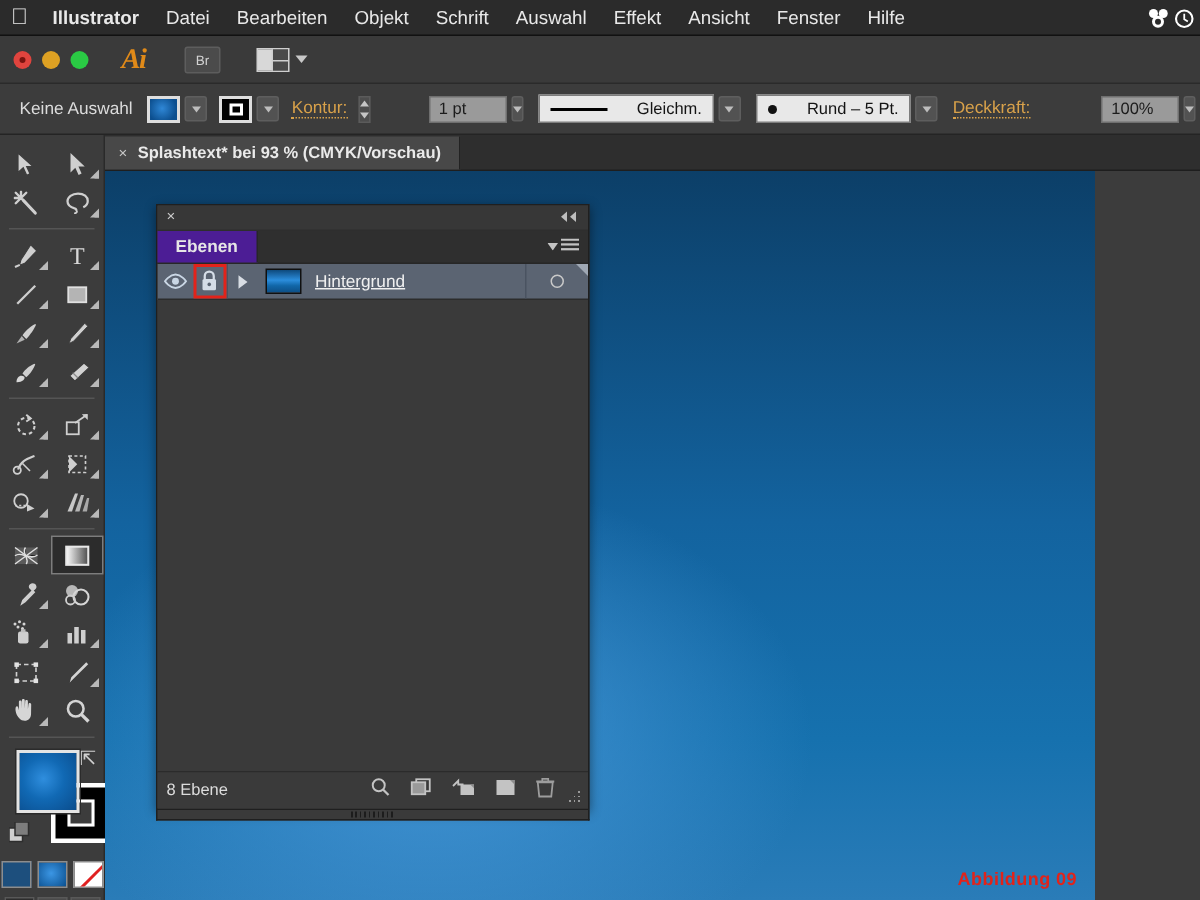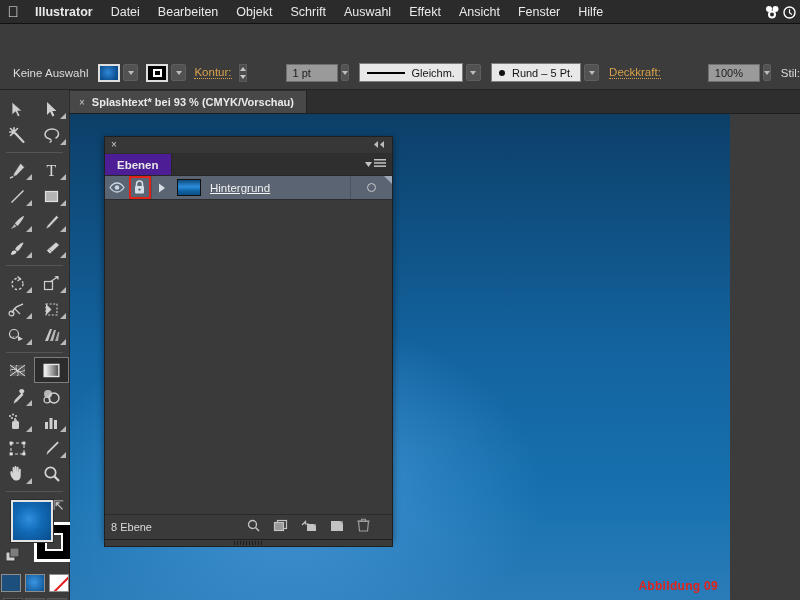--- a/index.html
+++ b/index.html
@@ -68,21 +68,21 @@
   .mini-dd .caret-d{ border-top-color:#bdbdbd; border-left-width:3px; border-right-width:3px; border-top-width:4px;}
   .link-label{ color:#d8a14a; font-size:11.5px; border-bottom:1px dotted #d8a14a; margin-right:7px; white-space:nowrap;}
   .stepper{ width:12px;height:18px;background:#4d4d4d;border:1px solid #5b5b5b;display:flex;flex-direction:column;
     align-items:center;justify-content:space-around;margin-right:-1px;}
   .stepper .u{width:0;height:0;border-left:3px solid transparent;border-right:3px solid transparent;border-bottom:4px solid #c6c6c6;}
   .stepper .d{width:0;height:0;border-left:3px solid transparent;border-right:3px solid transparent;border-top:4px solid #c6c6c6;}
   .field{ background:#9a9a9a; border:1px solid #6f6f6f; height:18px; color:#1c1c1c; font-size:11px;
     display:flex;align-items:center; padding:0 6px; white-space:nowrap;}
   .field.wide{ min-width:52px;margin-left:40px; }
   .sel{ background:#e8e8e8; border:1px solid #7d7d7d; height:19px; color:#141414; font-size:11px;
-    display:flex;align-items:center;gap:7px; padding:0 7px; white-space:nowrap;}
+    display:flex;align-items:center;gap:20px; padding:0 7px; white-space:nowrap;}
   .strokeline{ display:block; width:38px; height:2px; background:#000; }
   .dot{ width:6px;height:6px;border-radius:50%;background:#111;display:block;}
   .box-group{ display:flex; align-items:center; gap:3px; margin-right:10px;}
   .stil-sw{ width:20px;height:18px;background:#e4e4e4;border:1px solid #8a8a8a;}
   .vdiv{ width:1px; height:22px; background:#2e2e2e; margin:0 8px;}
   .ctrl-right-btn{ background:#4b4b4b;border:1px solid #5c5c5c;height:20px;color:#dadada;font-size:11px;
     display:flex;align-items:center;padding:0 7px;}
 
   
   .tabbar{
@@ -224,20 +224,36 @@
           <circle cx="7" cy="9.5" r="4" fill="#fff"></circle>
           <circle cx="7" cy="9.5" r="2" fill="#2b2b2b"></circle>
         </svg>
       <svg width="13" height="13" viewBox="0 0 13 13">
           <circle cx="6.5" cy="6.5" r="5.5" fill="none" stroke="#fff" stroke-width="1.4"></circle>
           <path d="M6.5 3.2v3.6l2.4 1.6" stroke="#fff" stroke-width="1.2" fill="none"></path>
         </svg>
     </div>
   </div>
 
+  <div class="appbar">
+    <div class="traffic">
+      <div class="tl red"></div>
+      <div class="tl yellow"></div>
+      <div class="tl green"></div>
+    </div>
+    <div class="ai-logo">Ai</div>
+    <div class="br-btn">Br</div>
+    <div class="arrange">
+      <div class="arrange-icon">
+          <i></i>
+          <i></i>
+        </div>
+      <div class="caret-d"></div>
+    </div>
+  </div>
 
   <div class="ctrlbar">
     <div class="gripper"></div>
     <div class="ctrl-label">Keine Auswahl</div>
 
     <div class="swatch-group">
       <div class="sw fill"></div>
       <div class="mini-dd">
           <div class="caret-d"></div>
         </div>

